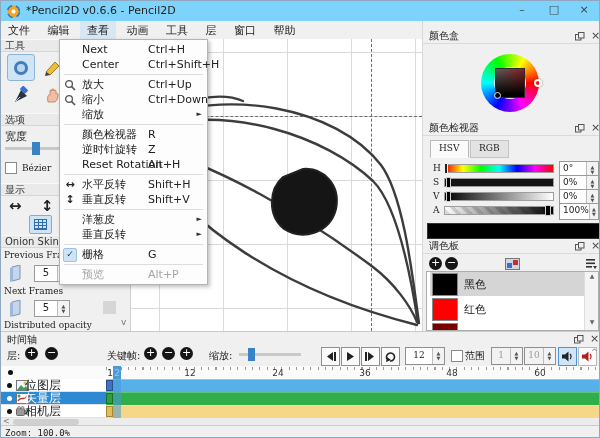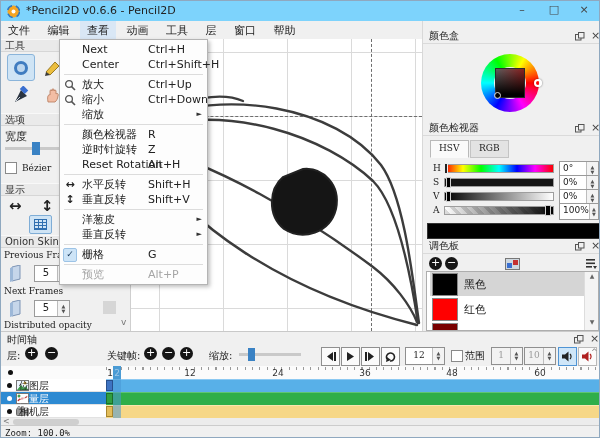--- a/index.html
+++ b/index.html
@@ -76,21 +76,21 @@
   .fpsspin{position:absolute;width:38px;height:16px;background:#fff;border:1px solid #8f8f8f;display:flex;}
   .fpsspin .val{flex:1;font-size:9px;line-height:15px;text-align:center;font-family:"DejaVu Serif","Liberation Serif",serif;}
   .fpsspin.dis .val{color:#9b9b9b;}
   .fpsspin.dis{background:#f2f2f2;}
   .ruler{position:absolute;left:0;top:34px;width:600px;height:13px;background:#fbfbfb;border-bottom:1px solid #d8d8d8;}
   .rnum{position:absolute;top:2px;font-size:9px;color:#333;transform:translateX(-50%);}
   .trackrow{position:absolute;left:0;width:600px;height:13px;}
   .laybox{position:absolute;left:0;top:0;width:105px;height:13px;background:#fff;border-bottom:1px solid #e2e2e2;box-sizing:border-box;}
   .laybox.sel{background:#2d8ad2;color:#fff;padding-left:26px;}
   .ldot{position:absolute;left:6px;top:4px;width:5px;height:5px;border-radius:50%;background:#111;}
-  .lname{position:absolute;left:18px;top:0px;font-size:10px;line-height:13px;white-space:nowrap;}
+  .lname{position:absolute;left:24px;top:0px;font-size:12px;line-height:13px;white-space:nowrap;}
   .track{position:absolute;left:105px;top:0;width:495px;height:13px;}
   .key{position:absolute;left:105px;top:1px;width:7px;height:11px;box-sizing:border-box;}
   .playcol{position:absolute;left:112px;width:8px;background:rgba(72,152,212,.55);z-index:3;}
   .statusbar{left:0;top:424px;width:600px;height:14px;background:#f0f0f0;border-top:1px solid #cccccc;
              font-family:"DejaVu Sans Mono","Liberation Mono",monospace;font-size:9px;line-height:14px;padding-left:4px;box-sizing:border-box;}
   svg{display:block;}
 </style>
 </head>
 <body>
 

